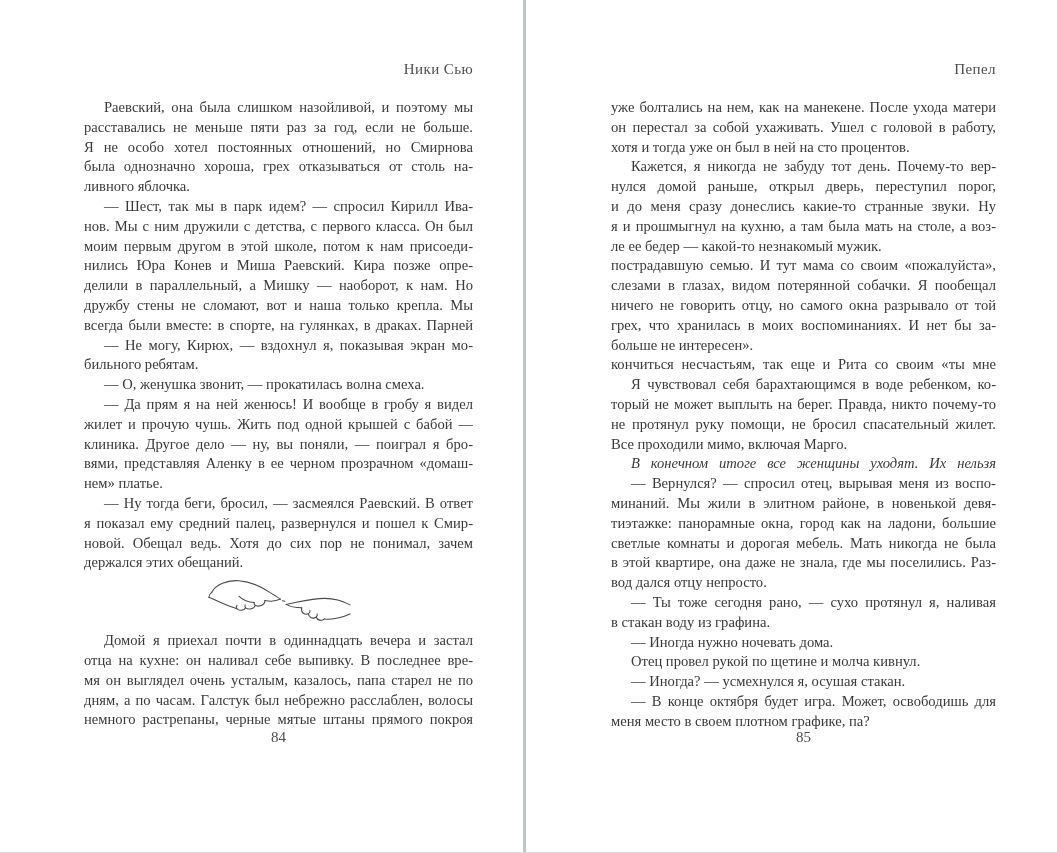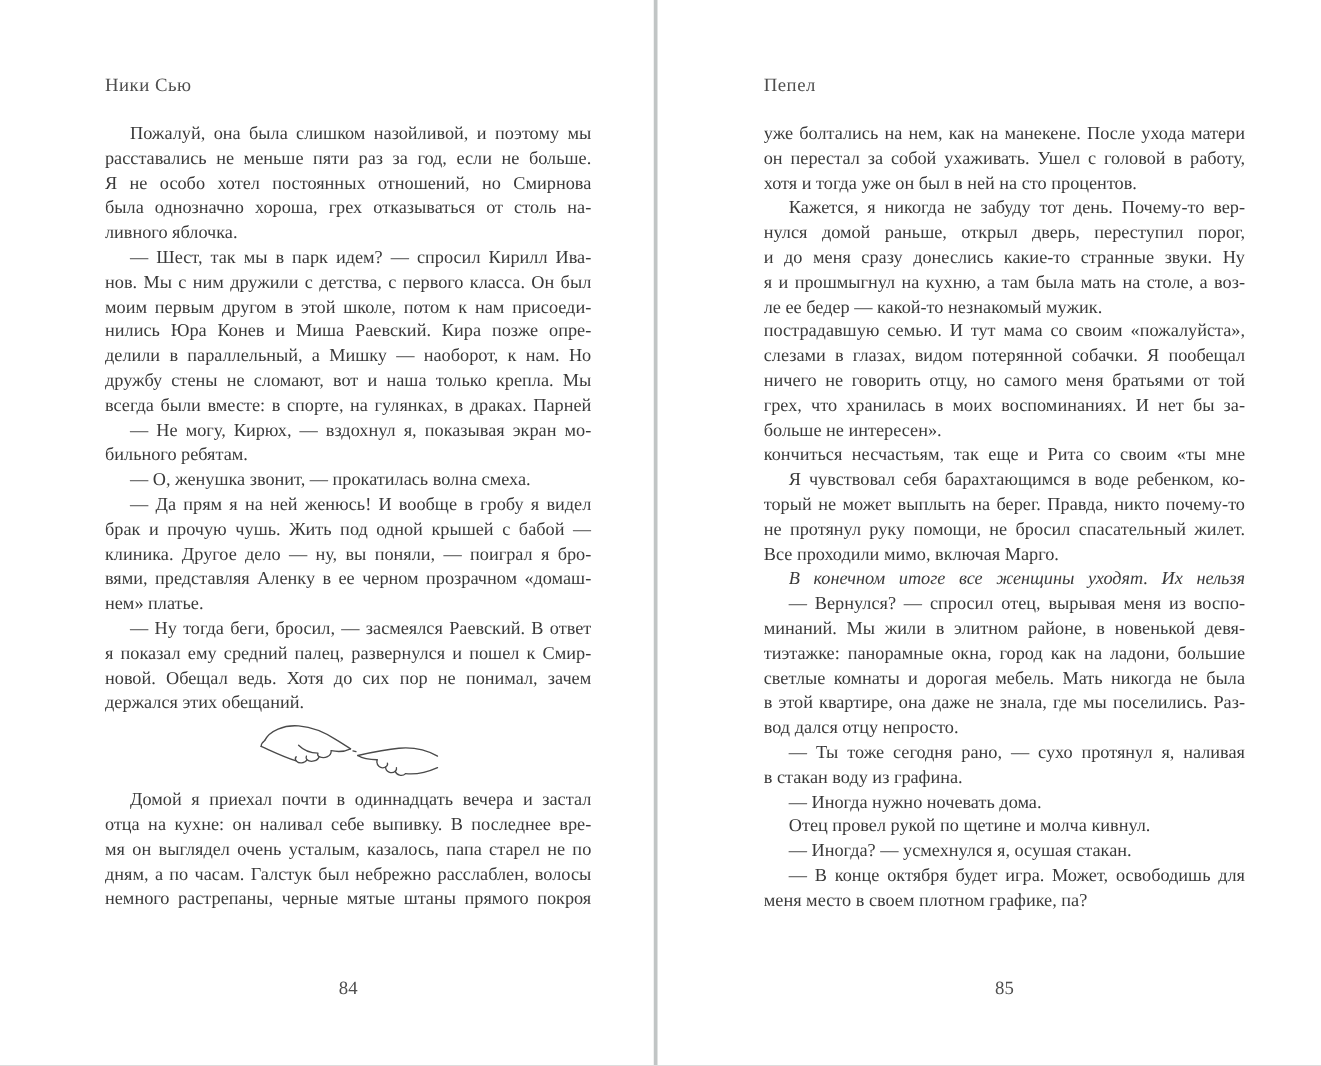--- a/index.html
+++ b/index.html
@@ -15,64 +15,64 @@
     background:#c1c5c5;
   }
   .bottom-edge{
     position:absolute;left:0;bottom:0;width:100%;height:1px;background:#dddddd;
   }
   .page{position:absolute;top:0;height:100%;}
   .page-left{left:84px;width:389px;}
   .page-right{left:583px;width:385px;margin-left:28px;}
   .running-head{
     position:absolute;top:61px;left:0;right:0;
-    text-align:left;font-size:15px;color:#4e4e4e;letter-spacing:.4px;
+    text-align:right;font-size:15px;color:#4e4e4e;letter-spacing:.4px;
   }
   .text-block{position:absolute;top:98px;left:0;right:0;}
   .line{
     font-size:14.6px;line-height:19.8px;height:19.8px;overflow:hidden;
     color:#3a3a3a;white-space:normal;
   }
   .line.j{text-align:justify;text-align-last:justify;}
   .line.indent{text-indent:20px;}
   .line.italic{font-style:italic;}
   .illustration{
     height:58px;display:flex;align-items:center;justify-content:center;
   }
   .illustration svg{display:block;}
   .page-number{
-    position:absolute;top:783px;left:0;right:0;
+    position:absolute;top:729px;left:0;right:0;
     text-align:center;font-size:15px;color:#4e4e4e;
   }
 </style>
 </head>
 <body>
 
 <div class="spread">
 
   <div class="page page-left">
     <div class="running-head">Ники Сью</div>
     <div class="text-block">
-        <div class="line j indent">Пожалуй, она была слишком назойливой, и поэтому мы</div>
+        <div class="line j indent">Раевский, она была слишком назойливой, и поэтому мы</div>
         <div class="line j">расставались не меньше пяти раз за год, если не больше.</div>
         <div class="line j">Я не особо хотел постоянных отношений, но Смирнова</div>
         <div class="line j">была однозначно хороша, грех отказываться от столь на-</div>
         <div class="line">ливного яблочка.</div>
         <div class="line j indent">— Шест, так мы в парк идем? — спросил Кирилл Ива-</div>
         <div class="line j">нов. Мы с ним дружили с детства, с первого класса. Он был</div>
         <div class="line j">моим первым другом в этой школе, потом к нам присоеди-</div>
         <div class="line j">нились Юра Конев и Миша Раевский. Кира позже опре-</div>
         <div class="line j">делили в параллельный, а Мишку — наоборот, к нам. Но</div>
         <div class="line j">дружбу стены не сломают, вот и наша только крепла. Мы</div>
         <div class="line j">всегда были вместе: в спорте, на гулянках, в драках. Парней</div>
         <div class="line j indent">— Не могу, Кирюх, — вздохнул я, показывая экран мо-</div>
         <div class="line">бильного ребятам.</div>
         <div class="line indent">— О, женушка звонит, — прокатилась волна смеха.</div>
         <div class="line j indent">— Да прям я на ней женюсь! И вообще в гробу я видел</div>
-        <div class="line j">брак и прочую чушь. Жить под одной крышей с бабой —</div>
+        <div class="line j">жилет и прочую чушь. Жить под одной крышей с бабой —</div>
         <div class="line j">клиника. Другое дело — ну, вы поняли, — поиграл я бро-</div>
         <div class="line j">вями, представляя Аленку в ее черном прозрачном «домаш-</div>
         <div class="line">нем» платье.</div>
         <div class="line j indent">— Ну тогда беги, бросил, — засмеялся Раевский. В ответ</div>
         <div class="line j">я показал ему средний палец, развернулся и пошел к Смир-</div>
         <div class="line j">новой. Обещал ведь. Хотя до сих пор не понимал, зачем</div>
         <div class="line">держался этих обещаний.</div>
         <div class="illustration">
   <svg width="145" height="58" viewBox="0 0 150 60" xmlns="http://www.w3.org/2000/svg" fill="none" stroke="#4a4a4a" stroke-width="1.1" stroke-linecap="round" stroke-linejoin="round">
 
@@ -111,21 +111,21 @@
         <div class="line j">уже болтались на нем, как на манекене. После ухода матери</div>
         <div class="line j">он перестал за собой ухаживать. Ушел с головой в работу,</div>
         <div class="line">хотя и тогда уже он был в ней на сто процентов.</div>
         <div class="line j indent">Кажется, я никогда не забуду тот день. Почему-то вер-</div>
         <div class="line j">нулся домой раньше, открыл дверь, переступил порог,</div>
         <div class="line j">и до меня сразу донеслись какие-то странные звуки. Ну</div>
         <div class="line j">я и прошмыгнул на кухню, а там была мать на столе, а воз-</div>
         <div class="line">ле ее бедер — какой-то незнакомый мужик.</div>
         <div class="line j">пострадавшую семью. И тут мама со своим «пожалуйста»,</div>
         <div class="line j">слезами в глазах, видом потерянной собачки. Я пообещал</div>
-        <div class="line j">ничего не говорить отцу, но самого меня братьями от той</div>
+        <div class="line j">ничего не говорить отцу, но самого окна разрывало от той</div>
         <div class="line j">грех, что хранилась в моих воспоминаниях. И нет бы за-</div>
         <div class="line">больше не интересен».</div>
         <div class="line j">кончиться несчастьям, так еще и Рита со своим «ты мне</div>
         <div class="line j indent">Я чувствовал себя барахтающимся в воде ребенком, ко-</div>
         <div class="line j">торый не может выплыть на берег. Правда, никто почему-то</div>
         <div class="line j">не протянул руку помощи, не бросил спасательный жилет.</div>
         <div class="line">Все проходили мимо, включая Марго.</div>
         <div class="line j indent italic">В конечном итоге все женщины уходят. Их нельзя прощать.</div>
         <div class="line j indent">— Вернулся? — спросил отец, вырывая меня из воспо-</div>
         <div class="line j">минаний. Мы жили в элитном районе, в новенькой девя-</div>

